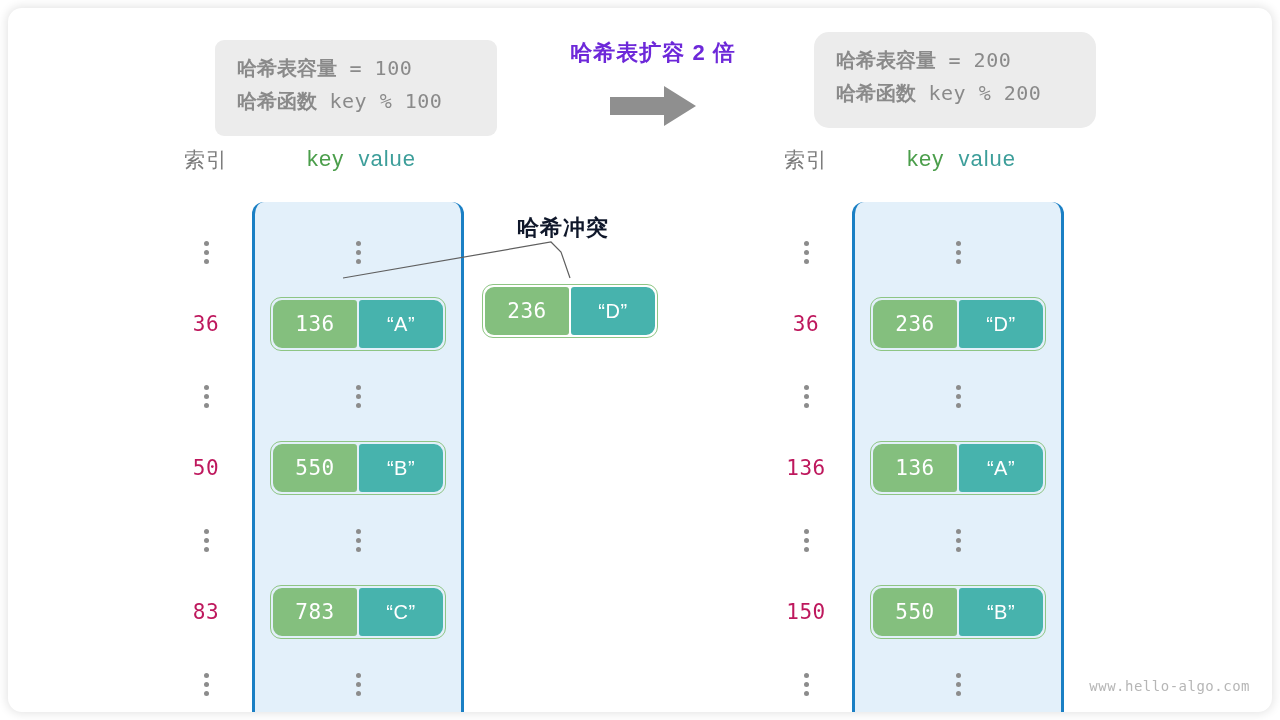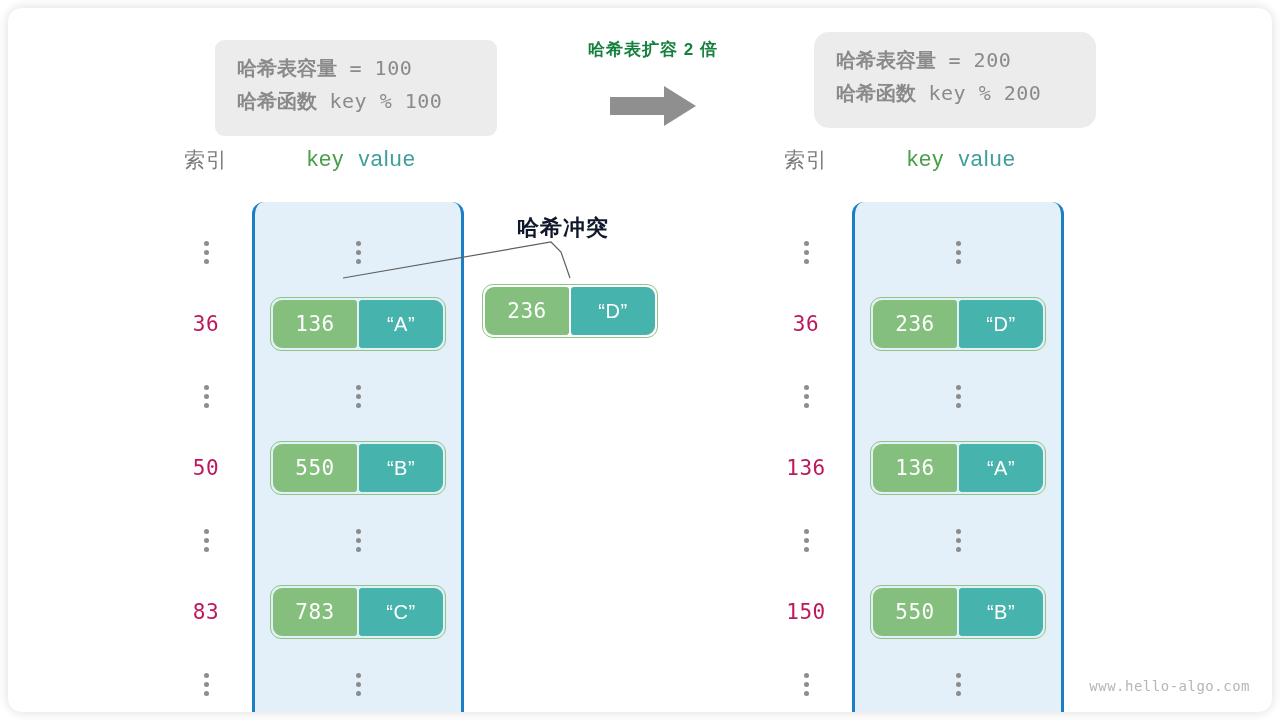--- a/index.html
+++ b/index.html
@@ -57,23 +57,23 @@
   #infobox-left  { left: 207px; top: 24px; width: 282px; height: 96px; margin-top: 8px; }
   #infobox-right { left: 806px; top: 24px; width: 282px; height: 96px; border-radius: 15px; }
 
   
   #resize-title {
     position: absolute;
     left: 520px;
     top: 30px;
     width: 250px;
     text-align: center;
-    font-size: 17px;
+    font-size: 22px;
     font-weight: bold;
-    color: #15803d;
+    color: #6d28d9;
     letter-spacing: 1px;
     white-space: pre;
   }
   #resize-arrow {
     position: absolute;
     left: 600px;
     top: 76px;
     width: 92px;
     height: 44px;
   }

